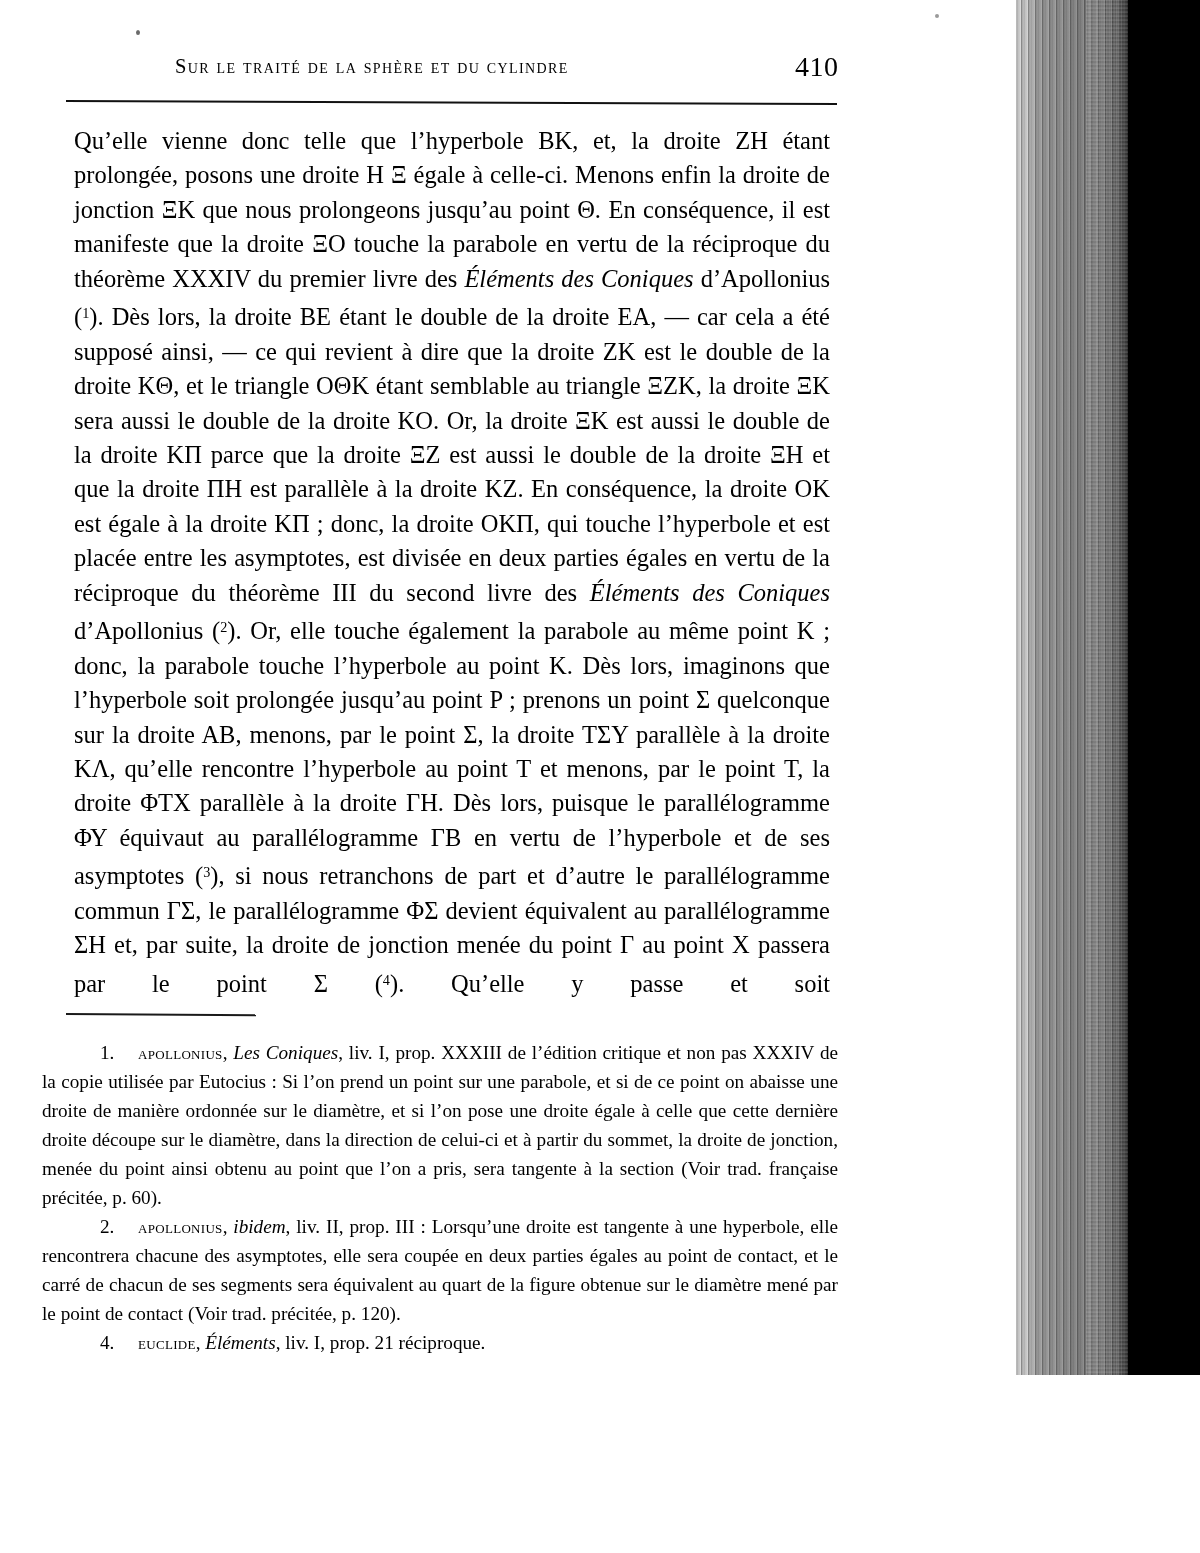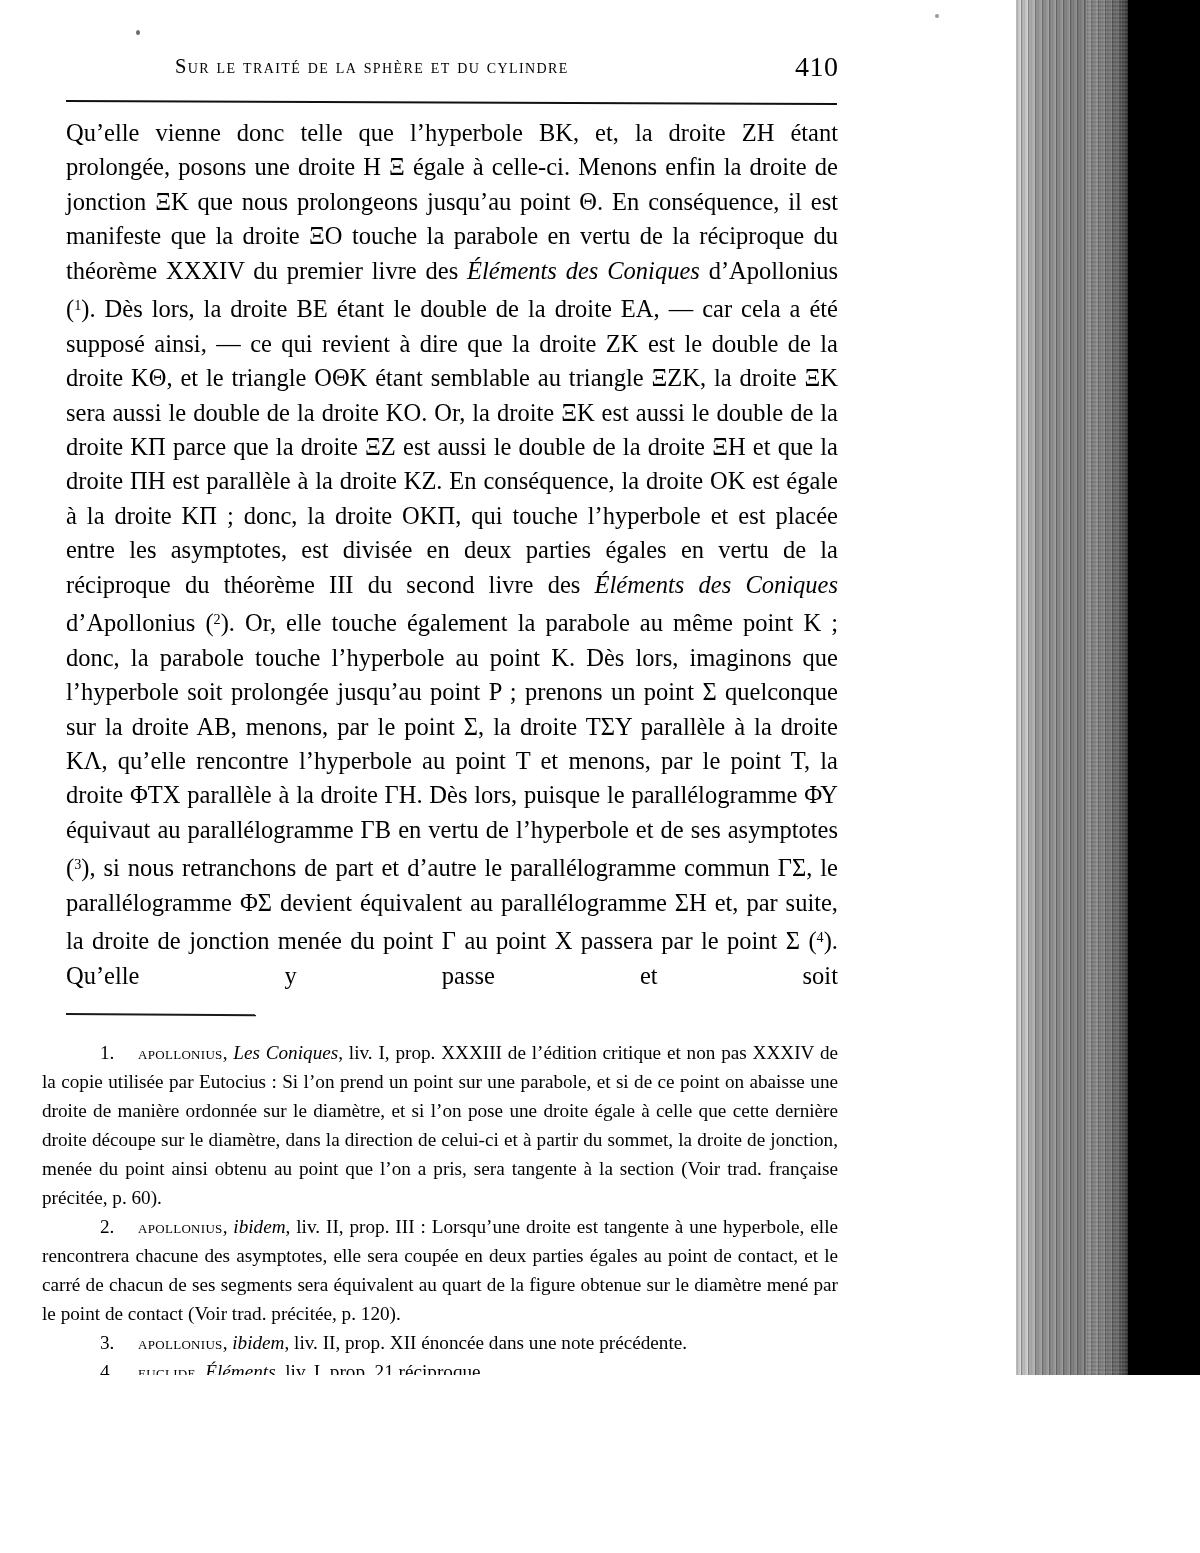--- a/index.html
+++ b/index.html
@@ -149,21 +149,21 @@
     position: absolute;
     left: 66px;
     top: 116px;
     width: 772px;
     font-size: 24.5px;
     line-height: 34.4px;
     text-align: justify;
     text-align-last: justify;
     word-spacing: 0.5px;
   }
-  .body-block p { margin: 0; }
+  .body-block p { margin: 8px; }
 
   .it { font-style: italic; }
 
   sup.fn {
     font-size: 0.58em;
     vertical-align: 0.52em;
     letter-spacing: 0;
   }
 
   
@@ -229,21 +229,20 @@
   </div>
 
   <div class="rule-foot"></div>
 
   <div class="notes">
 
     <p class="note"><span class="note-lead">1.</span><span class="sc">APOLLONIUS</span><span>, </span><span class="it">Les Coniques</span><span>, liv. I, prop. XXXIII de l’édition critique et non pas XXXIV de la copie utilisée par Eutocius : Si l’on prend un point sur une parabole, et si de ce point on abaisse une droite de manière ordonnée sur le diamètre, et si l’on pose une droite égale à celle que cette dernière droite découpe sur le diamètre, dans la direction de celui-ci et à partir du sommet, la droite de jonction, menée du point ainsi obtenu au point que l’on a pris, sera tangente à la section (Voir trad. française précitée, p. 60).</span></p>
 
     <p class="note"><span class="note-lead">2.</span><span class="sc">APOLLONIUS</span><span>, </span><span class="it">ibidem</span><span>, liv. II, prop. III : Lorsqu’une droite est tangente à une hyperbole, elle rencontrera chacune des asymptotes, elle sera coupée en deux parties égales au point de contact, et le carré de chacun de ses segments sera équivalent au quart de la figure obtenue sur le diamètre mené par le point de contact (Voir trad. précitée, p. 120).</span></p>
 
-    <p class="note note-short"><span class="note-lead">3.</span><span class="sc">APOLLONIUS</span><span>, </span><span class="it">ibidem</span><span>, liv. II, prop. XII énoncée dans une note précédente.</span></p>
 
     <p class="note note-short"><span class="note-lead">4.</span><span class="sc">EUCLIDE</span><span>, </span><span class="it">Éléments</span><span>, liv. I, prop. 21 réciproque.</span></p>
 
   </div>
 
   <div class="gutter"></div>
   <div class="gutter-speckle"></div>
   <div class="gutter-edge"></div>
 
 </div>

